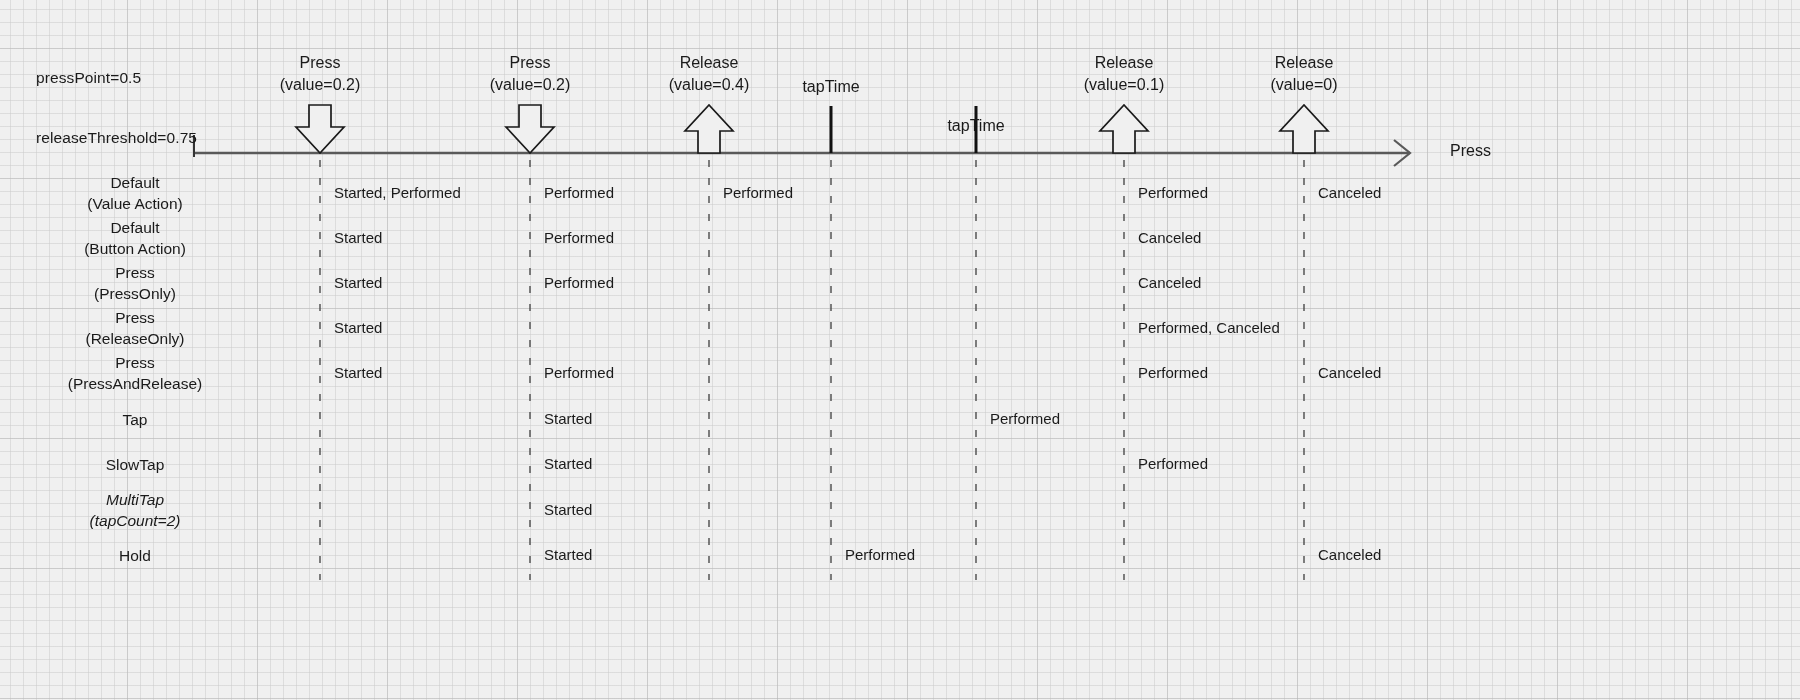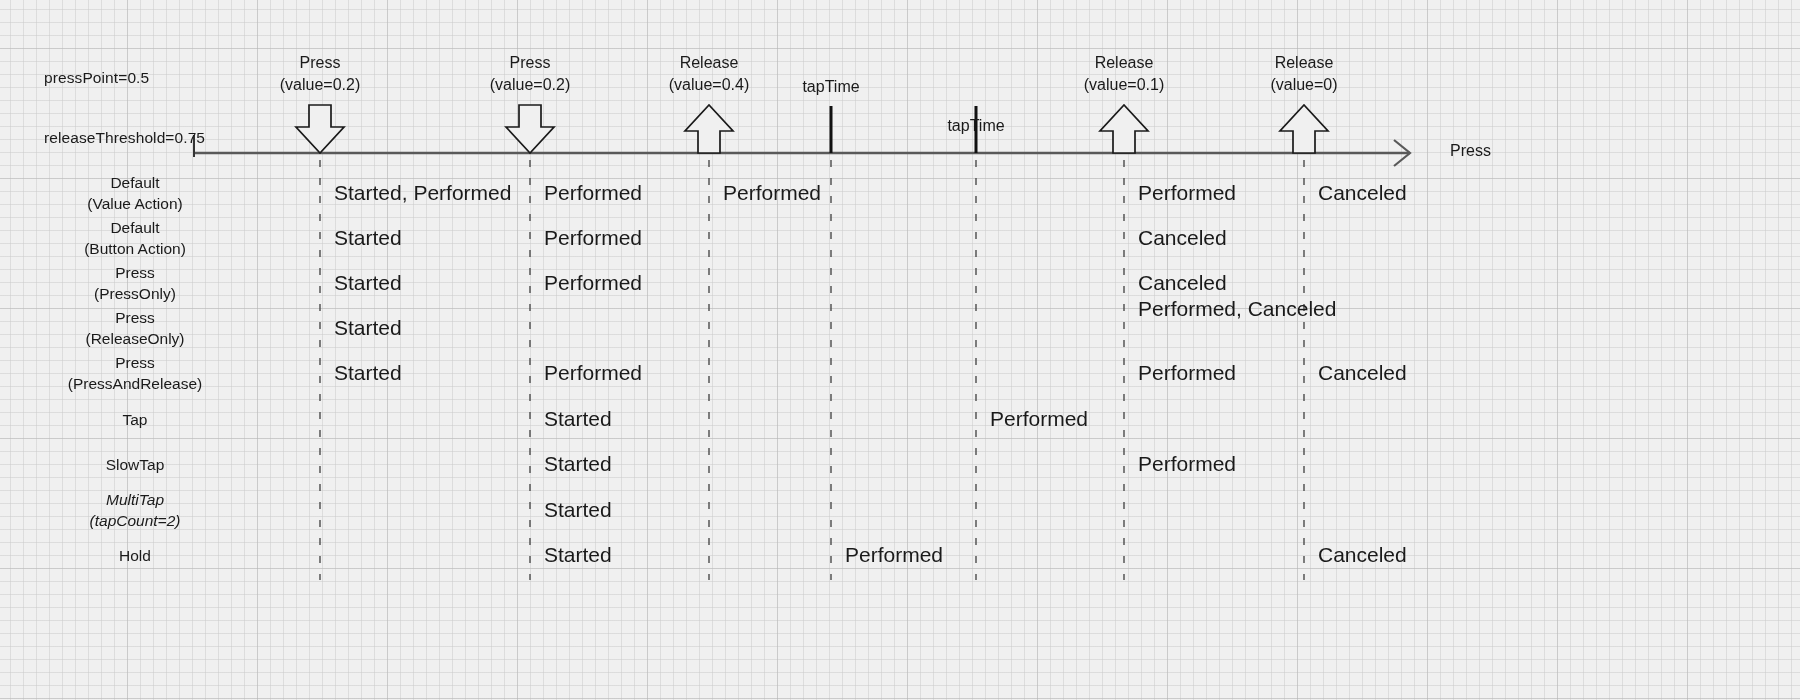--- a/index.html
+++ b/index.html
@@ -46,21 +46,21 @@
     position:absolute;
     text-align:center;
     font-size:15.5px;
     line-height:21px;
     transform:translate(-50%,-50%);
     white-space:pre;
   }
   
   .cell{
     position:absolute;
-    font-size:21px;
+    font-size:15px;
     line-height:20px;
     white-space:nowrap;
     transform:translateY(-50%);
   }
   svg.vec{position:absolute;left:0;top:0;overflow:visible;}
 </style>
 </head>
 <body>
 
 <div id="canvas"></div>
@@ -80,21 +80,21 @@
     <line x1="976" y1="160" x2="976" y2="580" stroke="#4a4a4a" stroke-width="1.4" stroke-dasharray="7 11"></line>
     <line x1="976" y1="106" x2="976" y2="153" stroke="#111" stroke-width="3"></line>
     <line x1="1124" y1="160" x2="1124" y2="580" stroke="#4a4a4a" stroke-width="1.4" stroke-dasharray="7 11"></line>
     <polygon points="1113,153 1113,131 1100,131 1124,105 1148,131 1135,131 1135,153" fill="#f0f0f0" stroke="#1a1a1a" stroke-width="1.7" stroke-linejoin="miter"></polygon>
     <line x1="1304" y1="160" x2="1304" y2="580" stroke="#4a4a4a" stroke-width="1.4" stroke-dasharray="7 11"></line>
     <polygon points="1293,153 1293,131 1280,131 1304,105 1328,131 1315,131 1315,153" fill="#f0f0f0" stroke="#1a1a1a" stroke-width="1.7" stroke-linejoin="miter"></polygon>
   </svg>
 
 <div class="layer" id="text-layer">
 
-  <div class="note" id="notes-block" style="left:36px;top:28px;padding-left:8px;">
+  <div class="note" id="notes-block" style="left:36px;top:28px;">
     <div>pressPoint=0.5</div>
     <div>releaseThreshold=0.75</div>
   </div>
 
   <div class="colcap" id="axis-label" style="left:1450px;top:140px;transform:none;">Press</div>
 
   <div id="event-captions">
       <div class="colcap" style="left: 320px; top: 52px;"><div>Press</div><div>(value=0.2)</div></div>
       <div class="colcap" style="left: 530px; top: 52px;"><div>Press</div><div>(value=0.2)</div></div>
       <div class="colcap" style="left: 709px; top: 52px;"><div>Release</div><div>(value=0.4)</div></div>
@@ -120,21 +120,21 @@
       <div class="cell" style="left: 723px; top: 193px;">Performed</div>
       <div class="cell" style="left: 1138px; top: 193px;">Performed</div>
       <div class="cell" style="left: 1318px; top: 193px;">Canceled</div>
       <div class="cell" style="left: 334px; top: 238px;">Started</div>
       <div class="cell" style="left: 544px; top: 238px;">Performed</div>
       <div class="cell" style="left: 1138px; top: 238px;">Canceled</div>
       <div class="cell" style="left: 334px; top: 283px;">Started</div>
       <div class="cell" style="left: 544px; top: 283px;">Performed</div>
       <div class="cell" style="left: 1138px; top: 283px;">Canceled</div>
       <div class="cell" style="left: 334px; top: 328px;">Started</div>
-      <div class="cell" style="left: 1138px; top: 309px; text-align: center;">Performed, Canceled</div>
+      <div class="cell" style="left: 1138px; top: 328px; text-align: center;">Performed, Canceled</div>
       <div class="cell" style="left: 334px; top: 373px;">Started</div>
       <div class="cell" style="left: 544px; top: 373px;">Performed</div>
       <div class="cell" style="left: 1138px; top: 373px;">Performed</div>
       <div class="cell" style="left: 1318px; top: 373px;">Canceled</div>
       <div class="cell" style="left: 544px; top: 419px;">Started</div>
       <div class="cell" style="left: 990px; top: 419px;">Performed</div>
       <div class="cell" style="left: 544px; top: 464px;">Started</div>
       <div class="cell" style="left: 1138px; top: 464px;">Performed</div>
       <div class="cell" style="left: 544px; top: 510px;">Started</div>
       <div class="cell" style="left: 544px; top: 555px;">Started</div>

